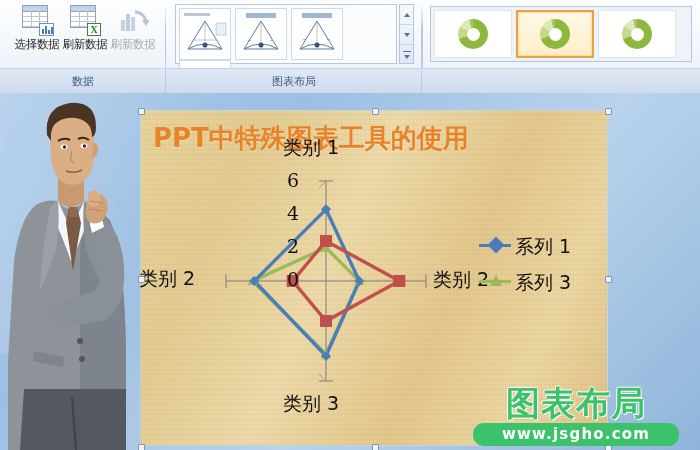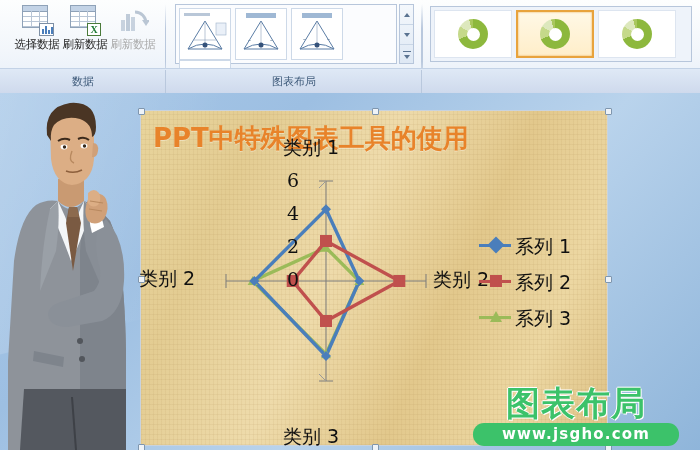--- a/index.html
+++ b/index.html
@@ -444,34 +444,29 @@
 
         
         <span class="val-lbl" style="left:126px;top:6px;">6</span>
         <span class="val-lbl" style="left:126px;top:39px;">4</span>
         <span class="val-lbl" style="left:126px;top:72px;">2</span>
         <span class="val-lbl" style="left:126px;top:105px;">0</span>
 
         
         <span class="cat-lbl" style="left:122px;top:-28px;">类别 1</span>
         <span class="cat-lbl" style="left:272px;top:104px;">类别 2</span>
-        <span class="cat-lbl" style="left:122px;top:228px;margin-top:33px;">类别 3</span>
+        <span class="cat-lbl" style="left:122px;top:228px;">类别 3</span>
         <span class="cat-lbl" style="left:-22px;top:103px;">类别 2</span>
       </div>
 
       <div class="legend">
         <div class="leg-row">
           <span class="leg-mark" style="background:#4a7ebb;"></span>
           <span class="leg-sym dia" style="background:#4a7ebb;"></span>
           <span class="leg-txt">系列 1</span>
-        </div>
-        <div class="leg-row">
-          <span class="leg-mark" style="background:#c0504d;"></span>
-          <span class="leg-sym" style="background:#c0504d;"></span>
-          <span class="leg-txt">系列 2</span>
         </div>
         <div class="leg-row">
           <span class="leg-mark" style="background:#9bbb59;"></span>
           <span class="leg-sym" style="top:8px;left:11px;width:0;height:0;background:none;border-left:6px solid transparent;border-right:6px solid transparent;border-bottom:11px solid #9bbb59;"></span>
           <span class="leg-txt">系列 3</span>
         </div>
       </div>
 
       <div class="hnd" style="left:-3px;top:-3px;"></div>
       <div class="hnd" style="left:231px;top:-3px;"></div>

